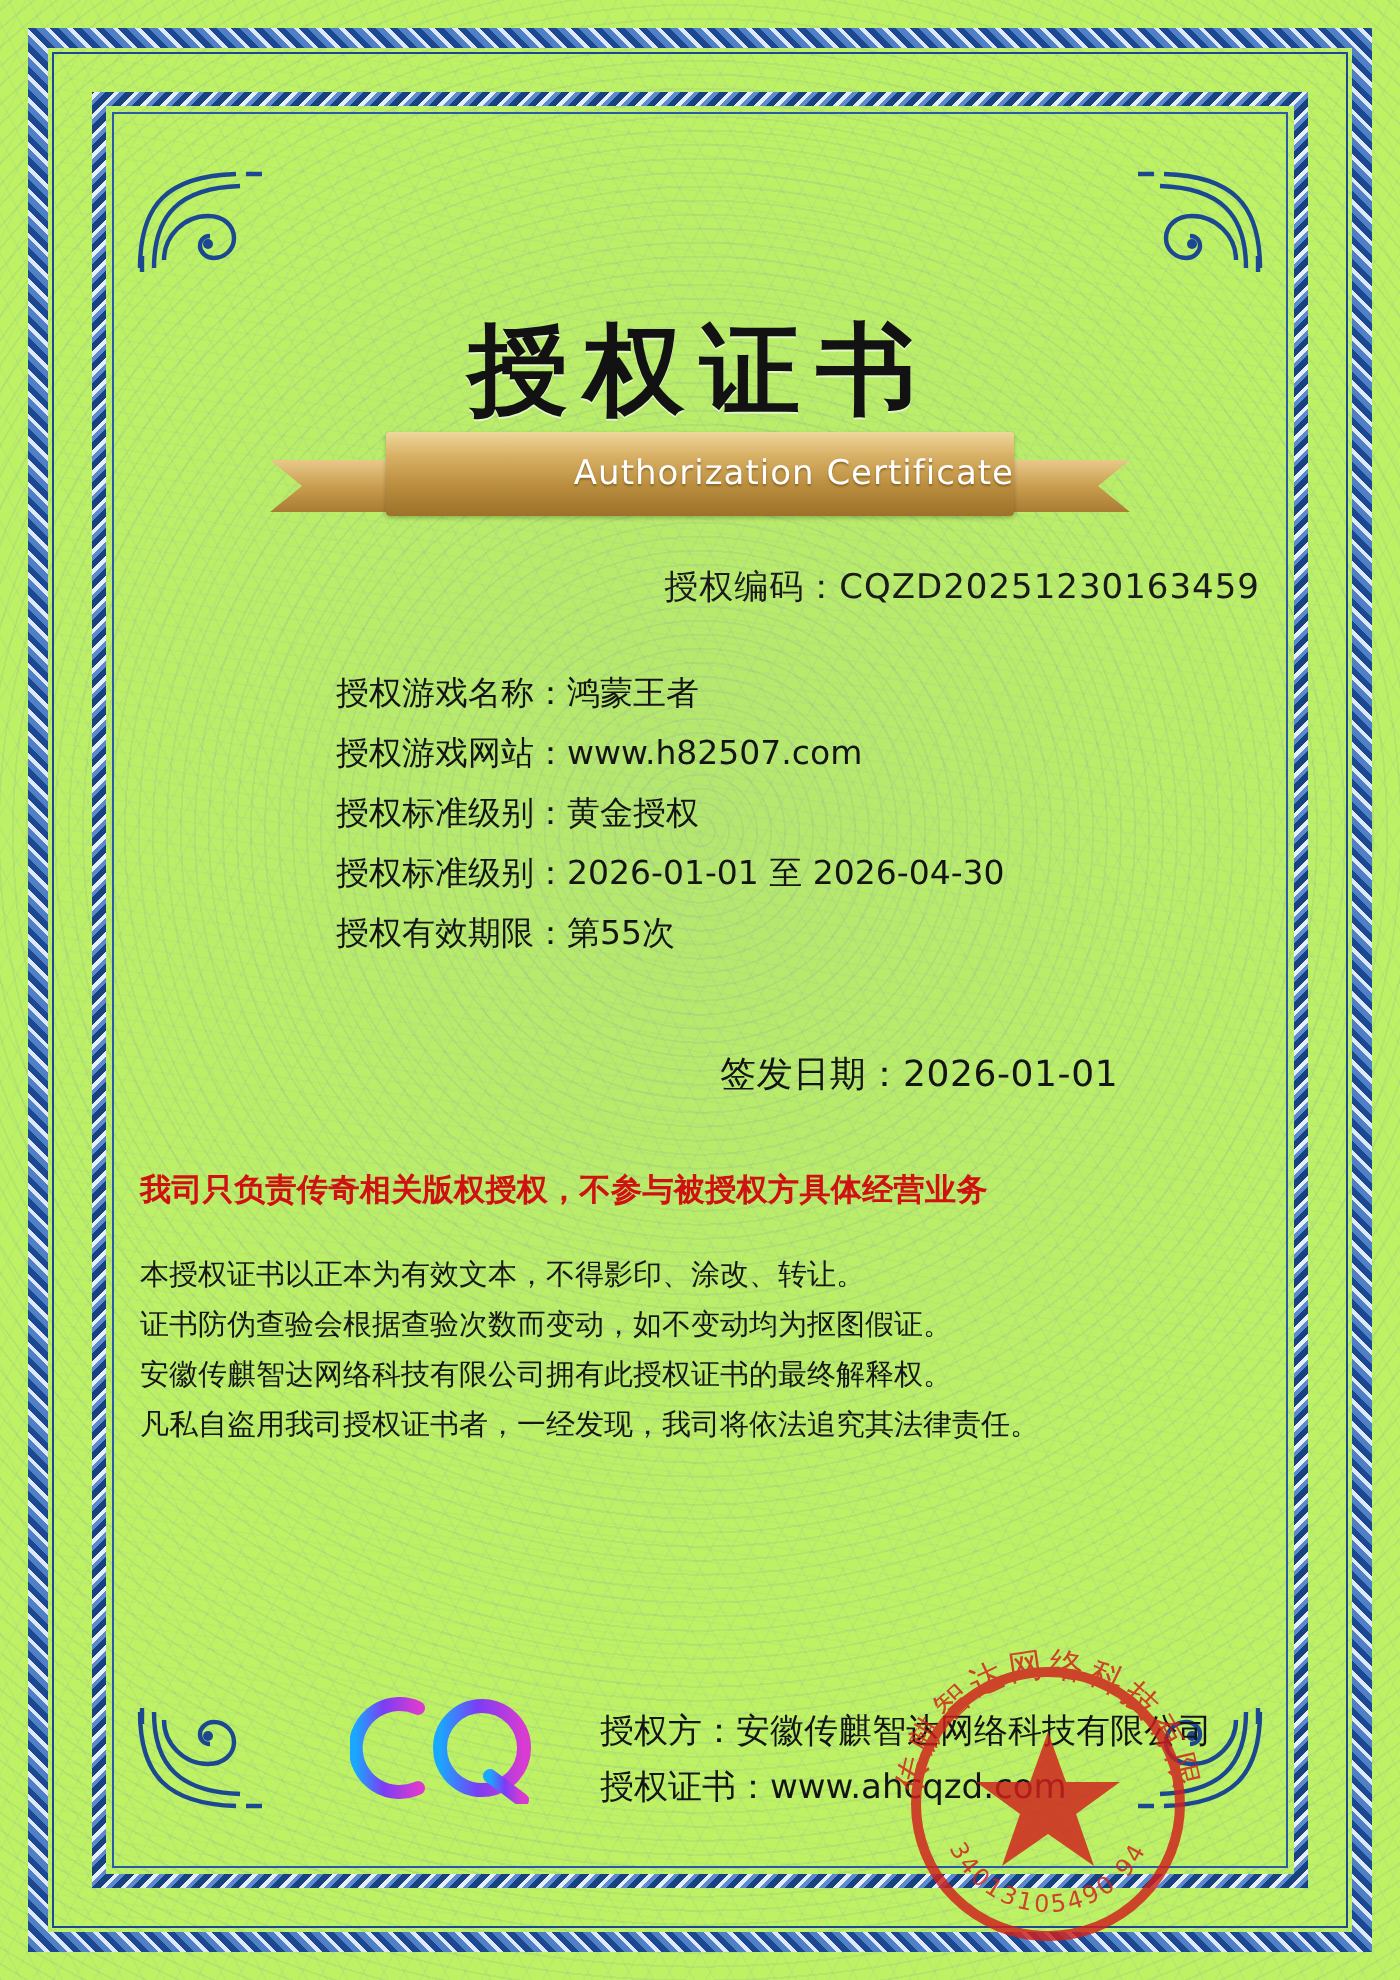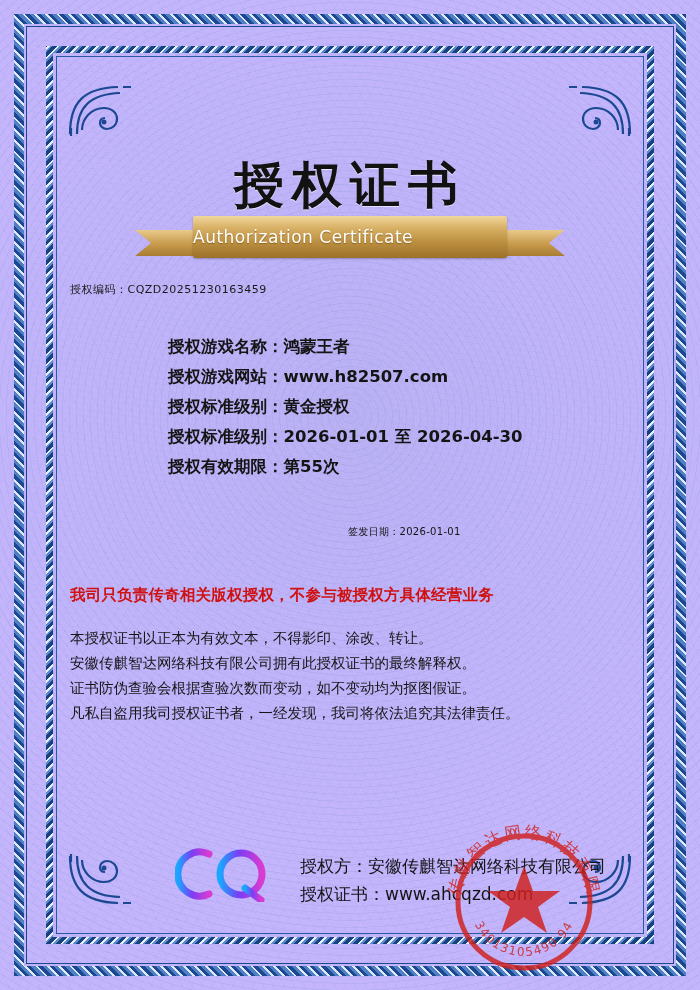--- a/index.html
+++ b/index.html
@@ -12,21 +12,21 @@
     height: 990px;
     font-family: "DejaVu Sans", "Liberation Sans", sans-serif;
     overflow: hidden;
   }
 
   
   .certificate {
     position: relative;
     width: 700px;
     height: 990px;
-    background: #c4b5fd;
+    background: #bef264;
     box-sizing: border-box;
     overflow: hidden;
   }
 
   
   .bg-guilloche {
     position: absolute;
     left: 0; top: 0; right: 0; bottom: 0;
     background:
       radial-gradient(circle at 50% 42%, rgba(120,150,190,0.13) 0%, rgba(120,150,190,0.06) 30%, rgba(255,255,255,0) 62%),
@@ -140,59 +140,58 @@
   .ribbon-fold.left  { left: 58px;  clip-path: polygon(0 100%, 100% 0, 100% 100%); }
   .ribbon-fold.right { right: 58px; clip-path: polygon(0 0, 100% 100%, 0 100%); }
   .ribbon-main {
     position: absolute;
     left: 58px; right: 58px; top: 0;
     height: 42px;
     background: linear-gradient(180deg, #f0d79c 0%, #d8b166 28%, #bc8f40 62%, #9c722a 100%);
     border-radius: 2px;
     display: flex;
     align-items: center;
-    justify-content: flex-start;
+    justify-content: flex-end;
     box-shadow: 0 1px 2px rgba(0,0,0,.25);
   }
   .ribbon-text {
     font-family: "DejaVu Sans", "Liberation Sans", sans-serif;
     font-size: 17px;
     color: #ffffff;
     letter-spacing: .5px;
     text-shadow: 0 1px 1px rgba(120,85,25,.75);
   }
 
   .cert-code {
     position: absolute;
     top: 212px;
     width: 100%;
-    text-align: left;
-    font-size: 11px;
+    text-align: right;
+    font-size: 17px;
     color: #1a1a1a;
     letter-spacing: .5px;
   }
 
   .fields {
     position: absolute;
     top: 262px;
     left: 98px;
     font-size: 16.5px;
     color: #141414;
     line-height: 30px;
-    font-weight: bold;
   }
   .field-row { white-space: nowrap; }
   .field-label { }
   .field-value { }
 
   .issue-date {
     position: absolute;
     top: 455px;
-    left: 278px;
-    font-size: 10px;
+    left: 290px;
+    font-size: 18px;
     color: #141414;
     letter-spacing: .3px;
   }
 
   .notice-red {
     position: absolute;
     top: 515px;
     width: 100%;
     text-align: left;
     font-size: 15.5px;
@@ -335,22 +334,22 @@
     </div>
 
     <div class="issue-date">
       <span>签发日期：</span><span>2026-01-01</span>
     </div>
 
     <div class="notice-red">我司只负责传奇相关版权授权，不参与被授权方具体经营业务</div>
 
     <div class="terms">
       <div>本授权证书以正本为有效文本，不得影印、涂改、转让。</div>
+      <div>证书防伪查验会根据查验次数而变动，如不变动均为抠图假证。</div>
       <div>安徽传麒智达网络科技有限公司拥有此授权证书的最终解释权。</div>
-      <div>证书防伪查验会根据查验次数而变动，如不变动均为抠图假证。</div>
       <div>凡私自盗用我司授权证书者，一经发现，我司将依法追究其法律责任。</div>
     </div>
 
     <div class="footer">
 
       <div class="logo">
         <svg viewBox="0 0 105 56" width="105" height="56">
           <defs>
             <linearGradient id="cqgrad" x1="0" y1="0" x2="1" y2="0">
               <stop offset="0%" stop-color="#1aa7ff"></stop>

